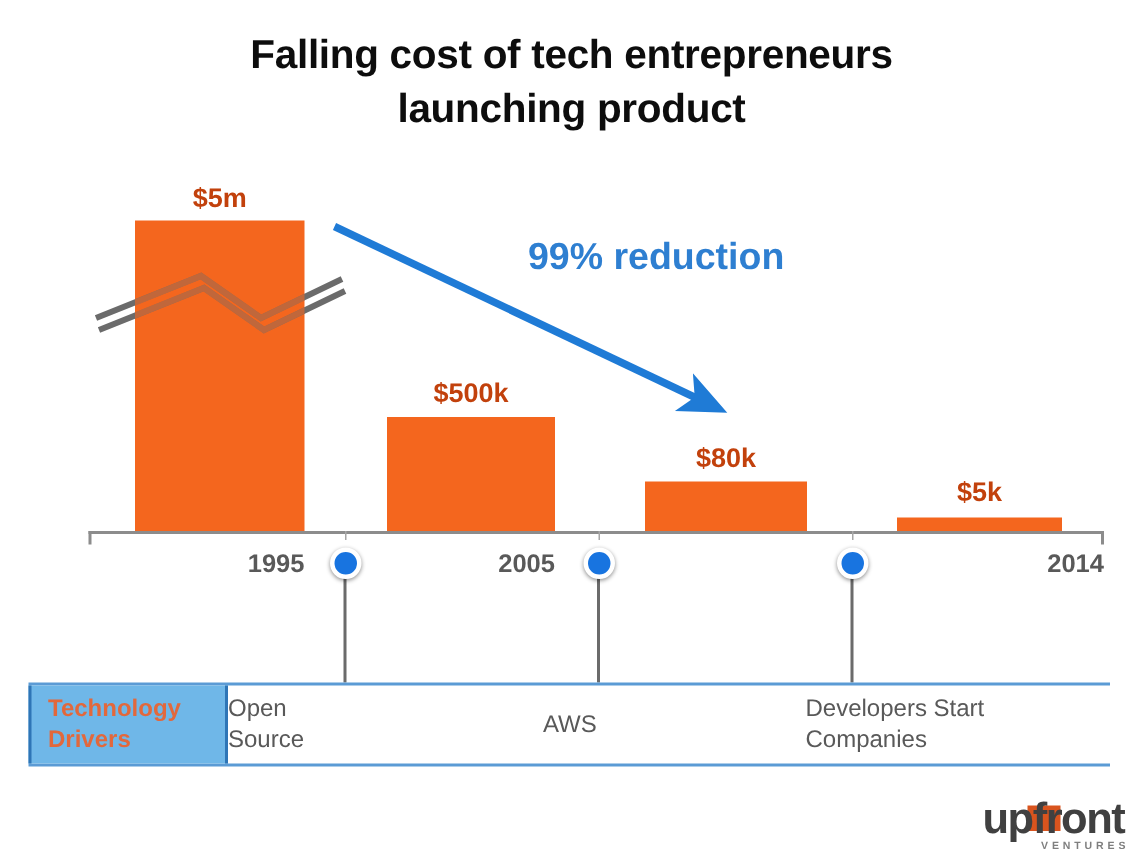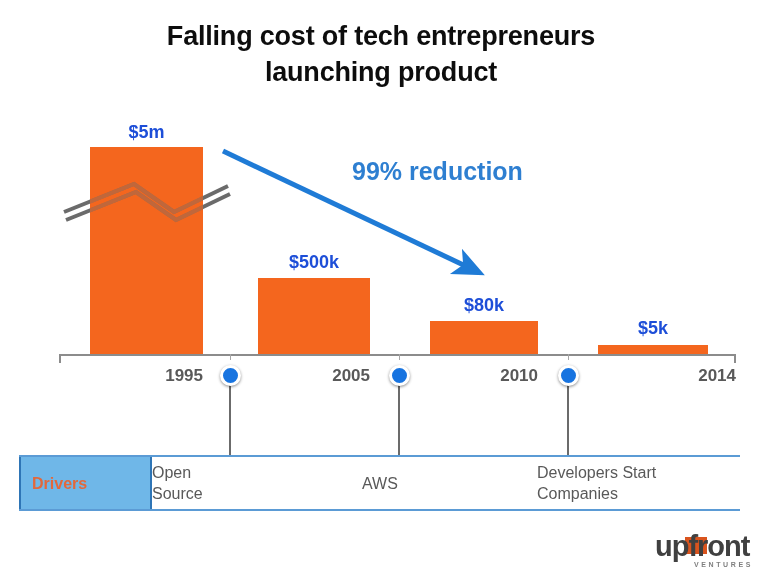--- a/index.html
+++ b/index.html
@@ -15,21 +15,21 @@
     font-size:27px;font-weight:bold;color:#0d0d0d;line-height:36px;
     letter-spacing:-0.2px;
   }
   .title span{display:block;}
 
   
   .chart{position:absolute;left:0;top:0;width:762px;height:576px;}
   .bar{position:absolute;background:#F4661E;}
   .bar-label{
     position:absolute;text-align:center;font-size:18px;font-weight:bold;
-    color:#1d4ed8;white-space:nowrap;
+    color:#c2410c;white-space:nowrap;
   }
   .cat-label{
     position:absolute;text-align:right;font-size:17px;font-weight:bold;
     color:#595959;white-space:nowrap;
   }
 
   
   .axis-line{position:absolute;left:59px;top:354px;width:677px;height:2px;background:#8c8c8c;}
   .axis-tick{position:absolute;width:2px;height:9px;background:#8c8c8c;top:354px;}
   .axis-tick.minor{height:6px;background:#a6a6a6;width:1px;}
@@ -129,21 +129,20 @@
 
     <div class="axis-line"></div>
     <div class="axis-tick" style="left:59px;"></div>
     <div class="axis-tick minor" style="left:230px;"></div>
     <div class="axis-tick minor" style="left:399px;"></div>
     <div class="axis-tick minor" style="left:568px;"></div>
     <div class="axis-tick" style="left:734px;"></div>
 
     <div class="cat-label" style="left:90px;top:366px;width:113px;">1995</div>
     <div class="cat-label" style="left:258px;top:366px;width:112px;">2005</div>
-    <div class="cat-label" style="left:430px;top:366px;width:108px;">2010</div>
     <div class="cat-label" style="left:626px;top:366px;width:110px;">2014</div>
 
     <svg class="arrow" viewBox="0 0 290 152" xmlns="http://www.w3.org/2000/svg">
       <defs>
         <marker id="ah" markerWidth="7" markerHeight="7" refX="4" refY="3.2" orient="auto" markerUnits="strokeWidth">
           <path d="M0,0.4 L6.4,3.2 L0,6 L1.6,3.2 Z" fill="#1F7BD6"></path>
         </marker>
       </defs>
       <line x1="11" y1="13" x2="262" y2="132" stroke="#1F7BD6" stroke-width="5" marker-end="url(#ah)"></line>
     </svg>
@@ -154,20 +153,21 @@
     <div class="stem" style="left:398px;top:375px;height:80px;"></div>
     <div class="stem" style="left:567px;top:375px;height:80px;"></div>
 
     <div class="dot" style="left:220px;top:365px;"></div>
     <div class="dot" style="left:389px;top:365px;"></div>
     <div class="dot" style="left:558px;top:365px;"></div>
   </div>
 
   <div class="tbl">
     <div class="tbl-cell hdr">
+      <span>Technology</span>
       <span>Drivers</span>
     </div>
     <div class="tbl-cell c1">
       <span>Open</span>
       <span>Source</span>
     </div>
     <div class="tbl-cell c2">
       <span>AWS</span>
     </div>
     <div class="tbl-cell c3">

